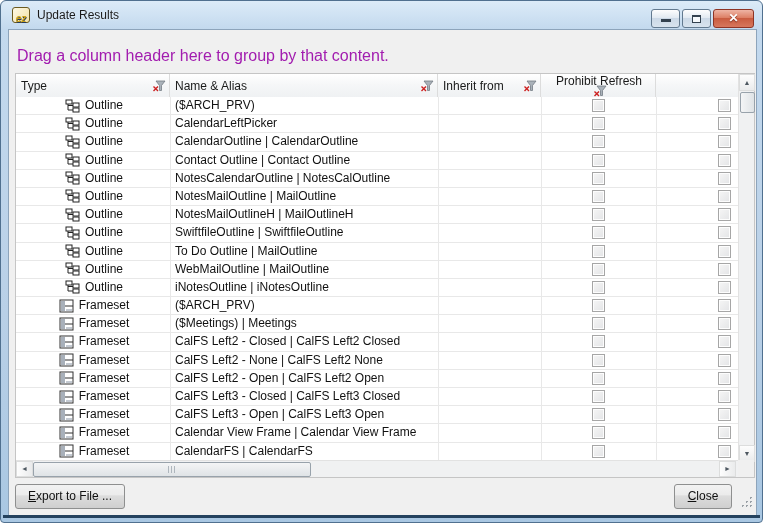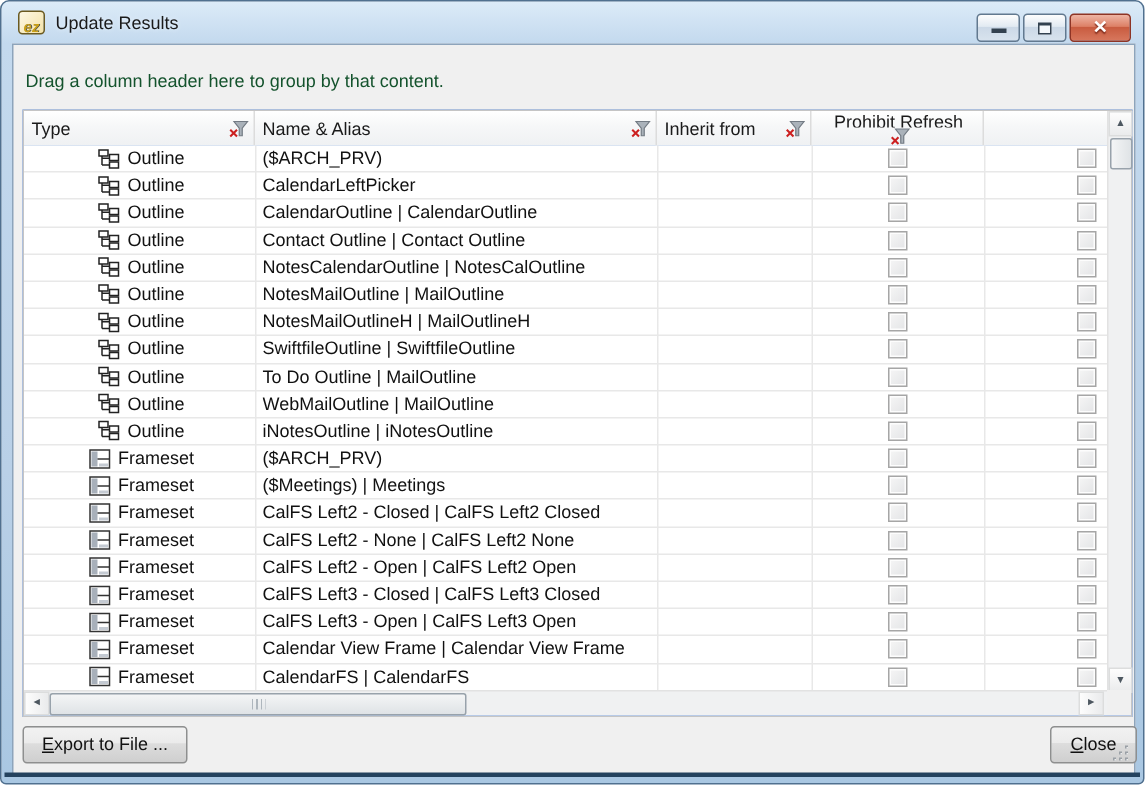--- a/index.html
+++ b/index.html
@@ -15,23 +15,23 @@
   .title-text{position:absolute;left:36px;top:7px;font-size:12px;color:#1a1a1a;text-shadow:0 0 3px #eaf3fc;}
   .winbtns{position:absolute;top:8px;right:8px;display:flex;gap:2px;}
   .winbtn{width:29px;height:19px;border:1px solid #62798f;border-radius:3px;box-sizing:border-box;
     background:linear-gradient(to bottom,#fdfdfd,#e2eaf2 45%,#cbd8e6 46%,#d8e3ee);position:relative;}
   .winbtn.close{width:41px;border-color:#8e3425;background:linear-gradient(to bottom,#eeb4a4,#dd8066 45%,#c85a3e 46%,#d7775d);}
   .glyph-min{position:absolute;left:9px;bottom:5px;width:10px;height:3px;background:#33414f;}
   .glyph-max{position:absolute;left:9px;top:5px;width:9px;height:8px;border:1px solid #33414f;border-top-width:2px;box-sizing:border-box;background:#f5f8fb;}
   .glyph-close{position:absolute;left:0;top:1px;width:100%;text-align:center;font-size:12px;font-weight:bold;color:#fff;text-shadow:0 1px 1px #7e2a1a;}
   
   .content{position:absolute;left:7px;top:28px;width:749px;height:488px;background:#f0f0f0;border:1px solid #8da4bb;box-sizing:border-box;}
-  .hint{position:absolute;left:8px;top:17px;font-size:12px;color:#14532d;text-align:right;}
+  .hint{position:absolute;left:8px;top:17px;font-size:16px;color:#a21caf;text-align:right;}
   
-  .table{position:absolute;left:6px;top:43px;width:740px;height:405px;border:1px solid #c5c5c5;box-sizing:border-box;background:#3b82f6;}
+  .table{position:absolute;left:6px;top:43px;width:740px;height:405px;border:1px solid #c5c5c5;box-sizing:border-box;background:#ef4444;}
   .thead{position:absolute;left:0;top:0;width:722px;height:23px;display:flex;
     background:linear-gradient(to bottom,#ffffff,#f6f7f8 45%,#eff1f3);border-bottom:1px solid #d5d5d5;}
   .hcell{box-sizing:border-box;border-right:1px solid #dcdcdc;display:flex;align-items:center;justify-content:space-between;
     padding:0 3px 0 5px;font-size:12px;color:#1a1a1a;white-space:nowrap;overflow:hidden;}
   .hcell .htext{overflow:hidden;}
   .hc0{width:154px;} .hc1{width:268px;} .hc2{width:103px;justify-content:space-between;} .hc3{width:115px;flex-direction:column;} .hc4{width:82px;border-right:none;}
   .filter-ic{flex:0 0 auto;margin-left:2px;}
   
   .tbody{position:absolute;left:0;top:23px;width:722px;height:364px;background:#fff;overflow:hidden;
     background-image:linear-gradient(#e8e8e8,#e8e8e8),linear-gradient(#e8e8e8,#e8e8e8),linear-gradient(#e8e8e8,#e8e8e8),linear-gradient(#e8e8e8,#e8e8e8);
@@ -59,21 +59,21 @@
   .hthumb{position:absolute;left:17px;top:1px;width:276px;height:13px;border:1px solid #98a2ab;border-radius:2px;
     background:linear-gradient(to bottom,#f4f5f6,#dfe3e6);}
   .hgrip{position:absolute;left:50%;top:3px;width:9px;height:7px;margin-left:-4px;
     background:repeating-linear-gradient(90deg,#aeb6bd 0 1px,transparent 1px 3px);}
   .corner{position:absolute;right:0;bottom:0;width:16px;height:17px;background:#f0f0f0;}
   
   .btn{position:absolute;height:25px;box-sizing:border-box;border:1px solid #8e8f8f;border-radius:3px;
     background:linear-gradient(to bottom,#f2f2f2,#ebebeb 45%,#dddddd 46%,#cfcfcf);font-size:12px;color:#111;
     text-align:center;line-height:23px;padding:0 12px;font-family:"Liberation Sans",sans-serif;}
   .btn-export{left:6px;top:454px;}
-  .btn-close{left:665px;top:454px;width:58px;padding:0;margin-left:26px;}
+  .btn-close{left:665px;top:454px;width:58px;padding:0;}
   .resize-grip{position:absolute;right:2px;bottom:7px;width:13px;height:13px;}
   svg{display:block;}
 </style>
 </head>
 <body>
 
 <div class="window">
   <div class="titlebar">
     <div class="app-icon"><span>ez</span></div>
     <div class="title-text">Update Results</div>

